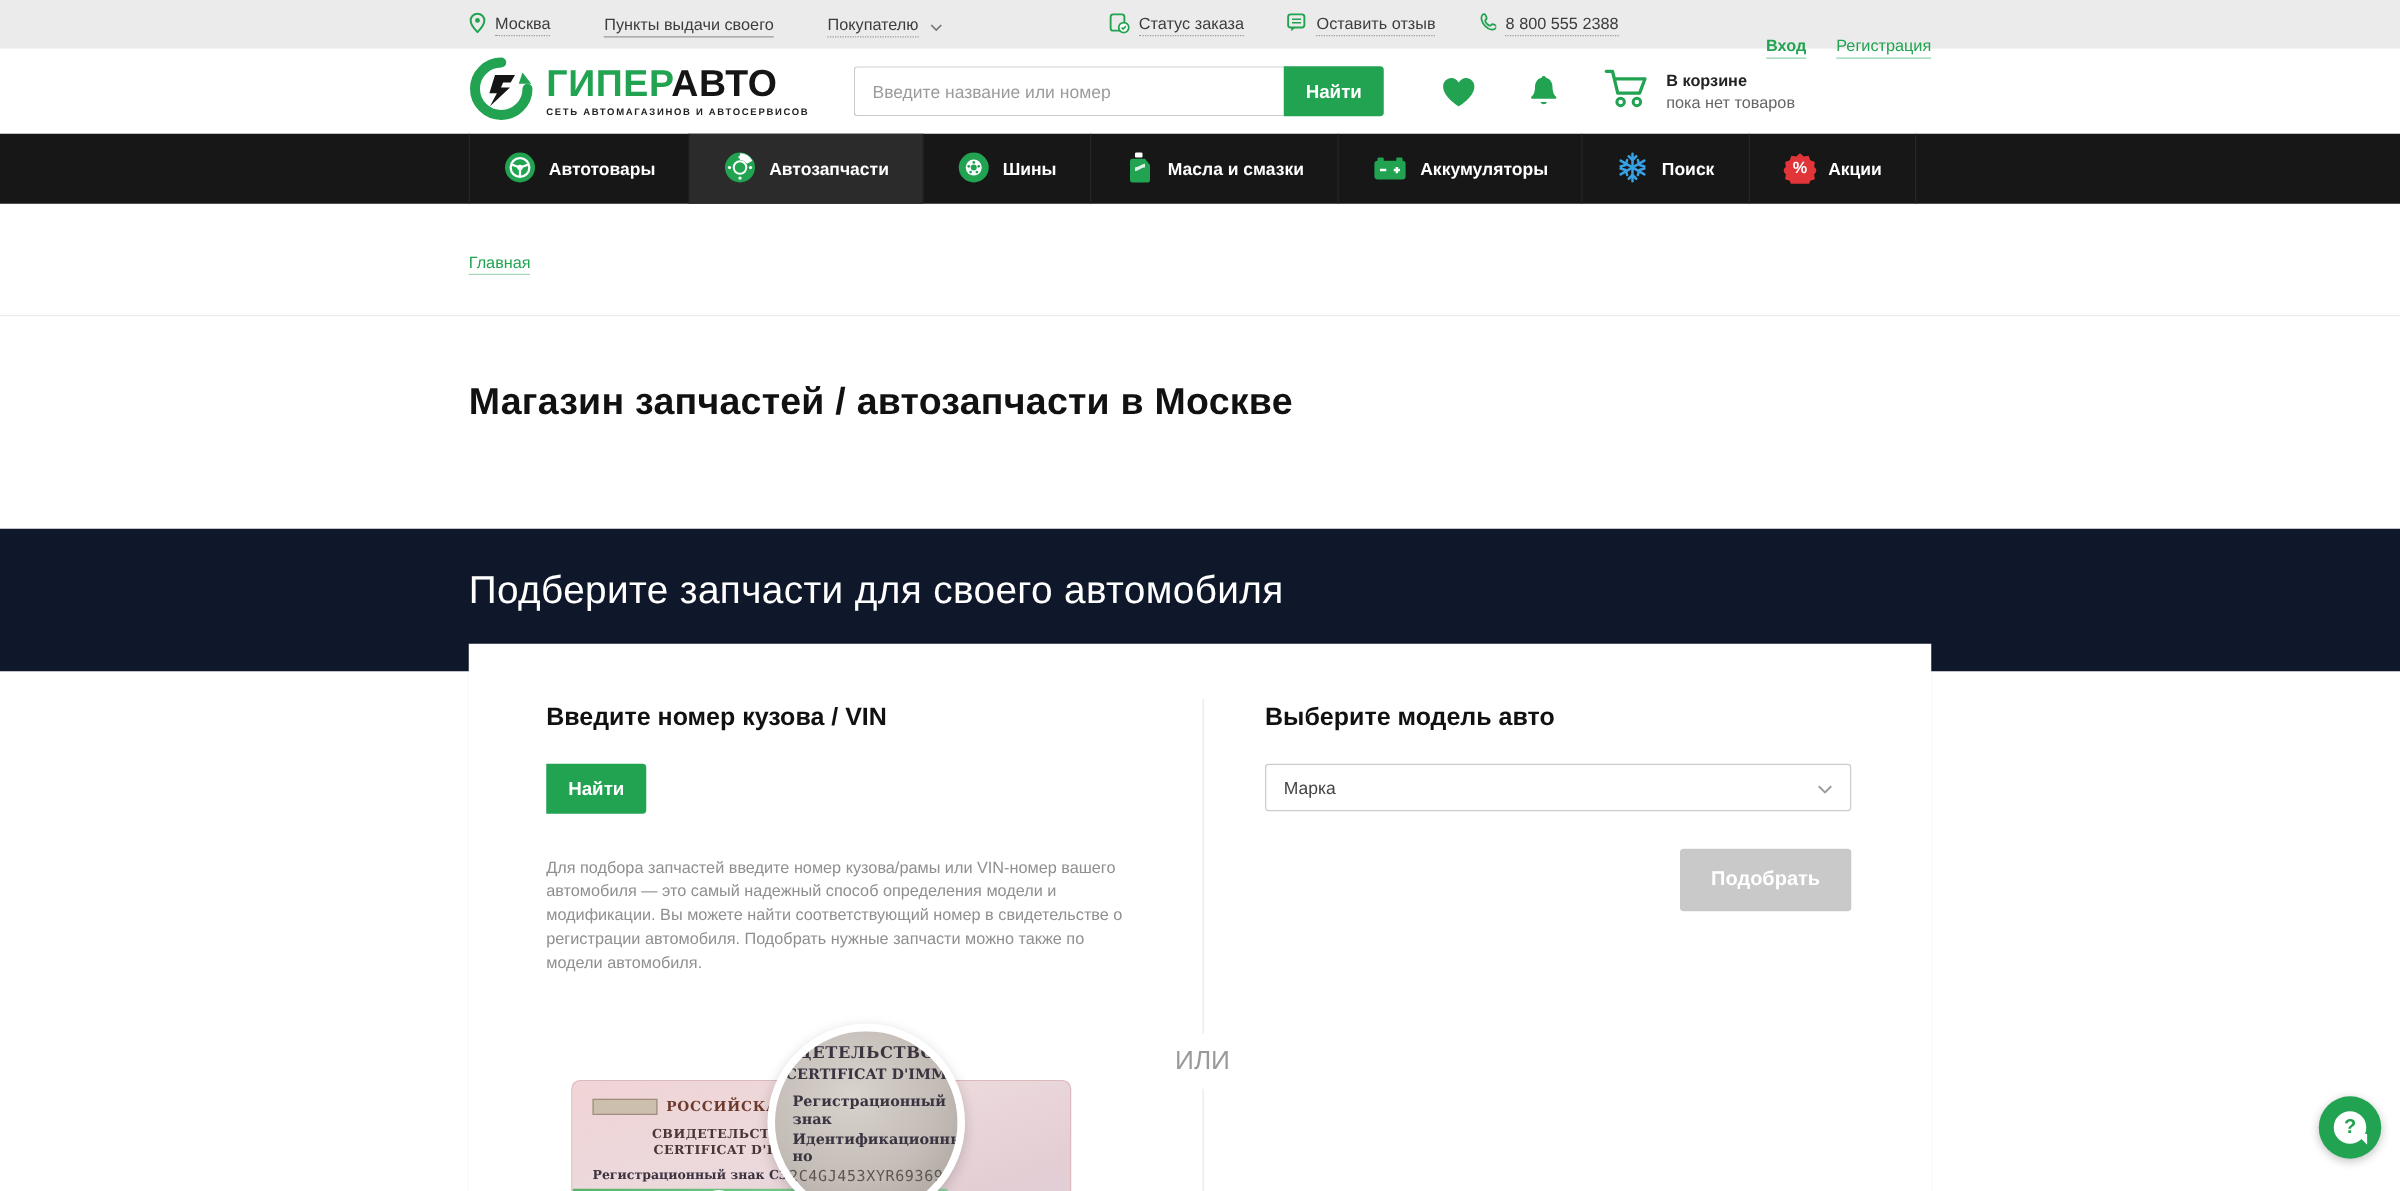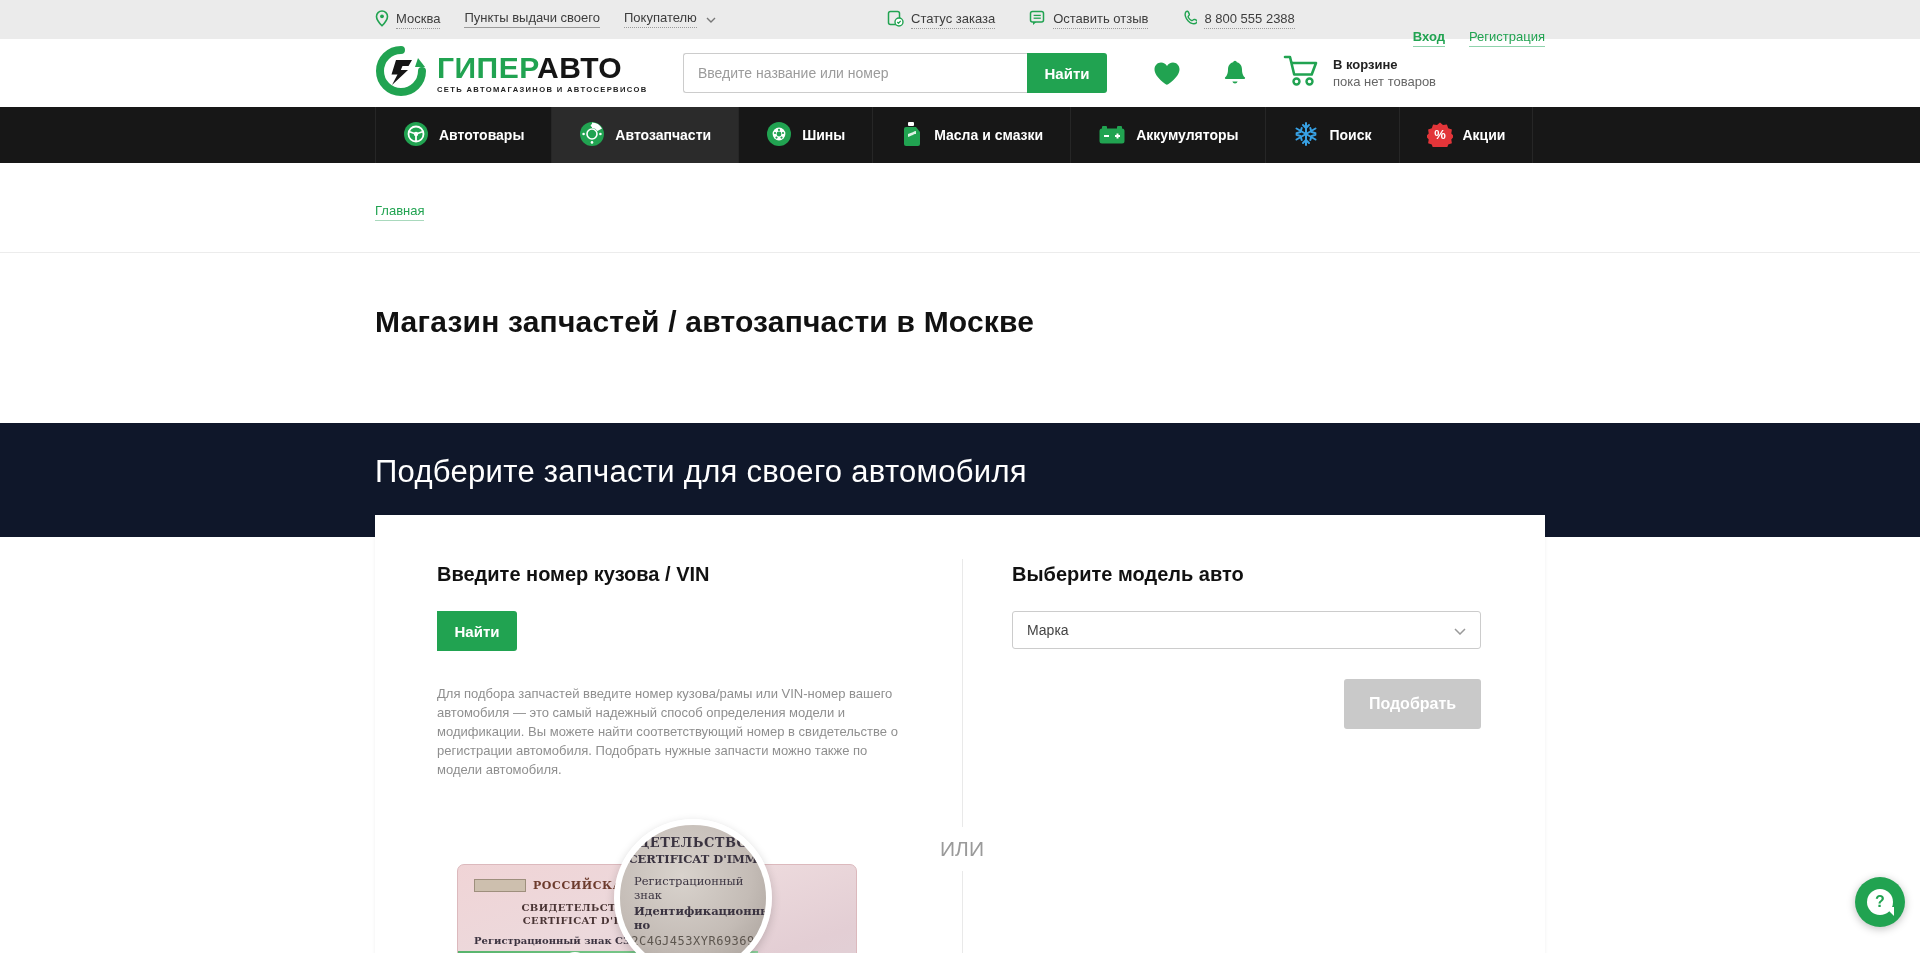--- a/index.html
+++ b/index.html
@@ -9,21 +9,21 @@
     background:#fff; overflow:hidden; position:relative; color:#333;
   }
   .container { width:1170px; margin:0 auto; }
 
   
   .topbar { height:39px; background:#ebebeb; font-size:13px; color:#3d3d3d; }
   .topbar .container { display:flex; align-items:center; height:100%; }
   .tb-item { display:flex; align-items:center; gap:7px; cursor:pointer; white-space:nowrap; }
   .tb-label { border-bottom:1px dotted #9a9a9a; padding-bottom:2px; line-height:15px; }
   .tb-label.solid { border-bottom-style:solid; }
-  .tb-left { display:flex; gap:24px; align-items:flex-start; }
+  .tb-left { display:flex; gap:43px; align-items:flex-end; }
   .tb-mid { display:flex; gap:34px; align-items:center; margin-left:auto; }
   .tb-right { display:flex; gap:24px; align-items:center; margin-left:118px; }
   .tb-auth { color:#21a351; border-bottom:1px solid #8fd3ac; padding-bottom:2px; line-height:15px; cursor:pointer;margin-top:36px; }
   .tb-auth.bold { font-weight:bold; }
   .chev { margin-left:2px; }
 
   
   .header { height:68px; background:#fff; }
   .header .container { display:flex; align-items:center; height:100%; }
   .logo { display:flex; align-items:center; gap:10px; cursor:pointer; width:252px; }
@@ -96,21 +96,21 @@
   .cert-vin-band { margin-top:5px; margin-left:-16px; width:300px; background:linear-gradient(90deg,#57b46c,#8fd39e);
     padding:4px 0 6px 16px; font-size:10px; font-weight:bold; color:#203f28; line-height:13px; }
   .cert-vin-val { font-family:"DejaVu Sans Mono", monospace; letter-spacing:1px; color:#35503c; }
   .magnifier { position:absolute; left:177px; top:0; width:158px; height:158px; border-radius:50%;
     background:radial-gradient(circle at 42% 35%, #d9d3cd 0%, #c4bcb6 55%, #a29a94 100%);
     border:6px solid #fff; box-shadow:0 3px 10px rgba(0,0,0,0.18); overflow:hidden; z-index:3;
     font-family:"DejaVu Serif", serif; color:#3a3340; }
   .mag-inner { padding-top:10px; text-align:center; }
   .mag-l1 { font-size:13px; font-weight:bold; letter-spacing:0.5px; }
   .mag-l2 { font-size:11.5px; font-weight:bold; margin-top:2px; }
-  .mag-l3 { font-size:11.5px; font-weight:normal; margin-top:8px; text-align:left; padding-left:14px; }
+  .mag-l3 { font-size:11.5px; font-weight:bold; margin-top:8px; text-align:left; padding-left:14px; }
   .mag-l4 { font-size:11.5px; font-weight:bold; text-align:left; padding-left:14px; margin-top:2px; }
   .mag-vin { font-family:"DejaVu Sans Mono", monospace; font-size:12px; color:#5d564f; letter-spacing:0.5px; margin-top:2px; }
   .mag-l6 { font-size:11.5px; font-weight:bold; text-align:left; padding-left:10px; margin-top:3px; }
   .mag-l6 .ocr, .mag-l7 .ocr { font-family:"DejaVu Sans Mono", monospace; font-weight:normal; color:#4c463f; }
   .zoom-badge { position:absolute; left:124px; top:133px; width:28px; height:28px; border-radius:50%;
     background:#21a351; border:2px solid #fff; z-index:2; display:flex; align-items:center; justify-content:center; }
 
   
   .chat-fab { position:absolute; right:15px; bottom:26px; width:50px; height:50px; border-radius:50%;
     background:#21a351; box-shadow:0 2px 8px rgba(0,0,0,0.25); cursor:pointer;

